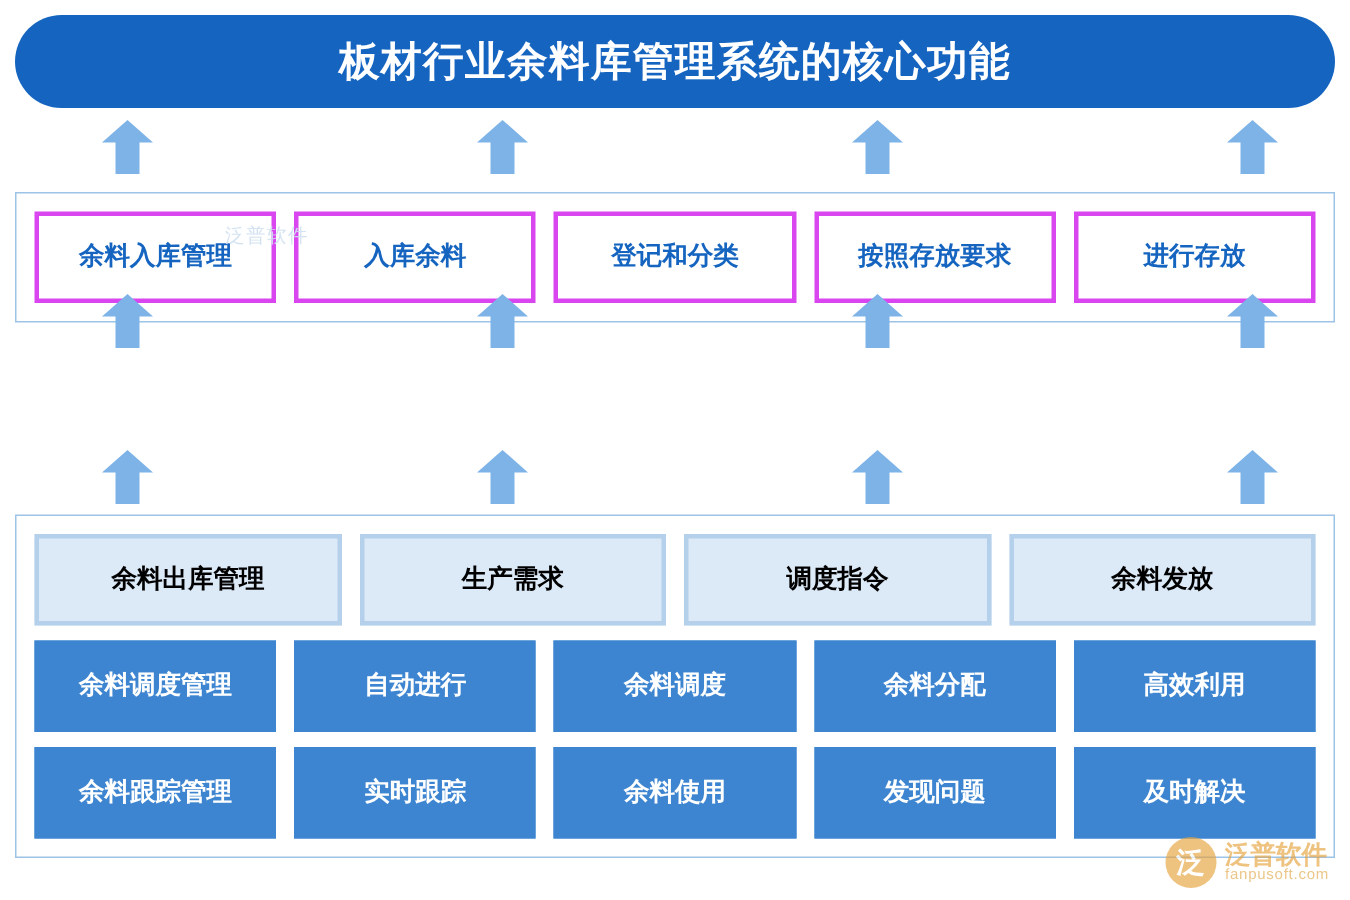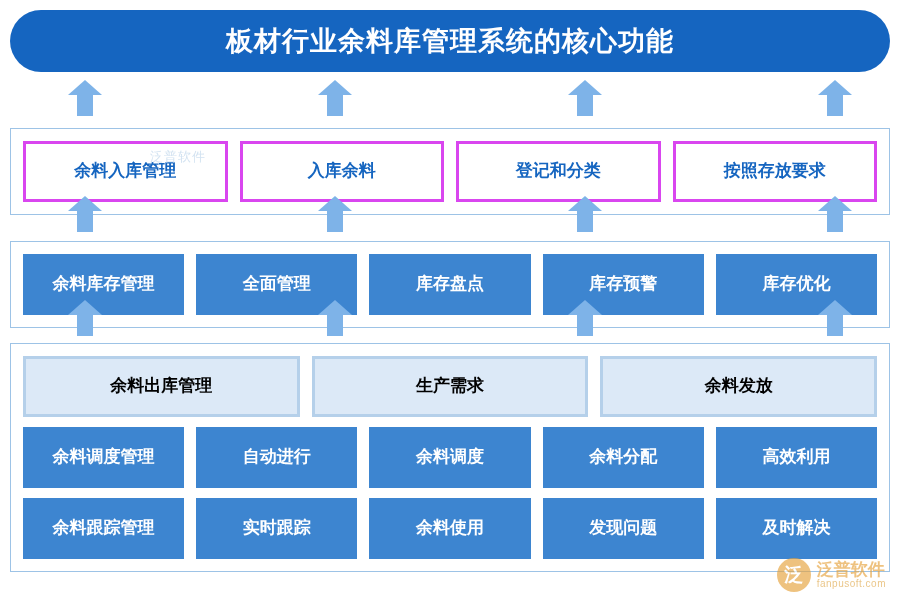--- a/index.html
+++ b/index.html
@@ -160,20 +160,21 @@
         <span class="shaft"></span>
       </div>
   </div>
 
   <div class="panel" id="panel-1">
     <div class="row">
       <div class="cell light">余料入库管理</div>
       <div class="cell light">入库余料</div>
       <div class="cell light">登记和分类</div>
       <div class="cell light">按照存放要求</div>
+      <div class="cell light">进行存放</div>
     </div>
   </div>
 
   <div class="arrow-row" id="arrows-2">
     <div class="arrow" style="left:58px">
         <span class="head"></span>
         <span class="shaft"></span>
       </div>
     <div class="arrow" style="left:308px">
         <span class="head"></span>
@@ -182,29 +183,20 @@
     <div class="arrow" style="left:558px">
         <span class="head"></span>
         <span class="shaft"></span>
       </div>
     <div class="arrow" style="left:808px">
         <span class="head"></span>
         <span class="shaft"></span>
       </div>
   </div>
 
-  <div class="panel" id="panel-2">
-    <div class="row">
-      <div class="cell solid">余料库存管理</div>
-      <div class="cell solid">全面管理</div>
-      <div class="cell solid">库存盘点</div>
-      <div class="cell solid">库存预警</div>
-      <div class="cell solid">库存优化</div>
-    </div>
-  </div>
 
   <div class="arrow-row" id="arrows-3">
     <div class="arrow" style="left:58px">
         <span class="head"></span>
         <span class="shaft"></span>
       </div>
     <div class="arrow" style="left:308px">
         <span class="head"></span>
         <span class="shaft"></span>
       </div>
@@ -215,20 +207,21 @@
     <div class="arrow" style="left:808px">
         <span class="head"></span>
         <span class="shaft"></span>
       </div>
   </div>
 
   <div class="panel" id="panel-3">
     <div class="row">
       <div class="cell pale">余料出库管理</div>
       <div class="cell pale">生产需求</div>
+      <div class="cell pale">调度指令</div>
       <div class="cell pale">余料发放</div>
     </div>
     <div class="row">
       <div class="cell solid">余料调度管理</div>
       <div class="cell solid">自动进行</div>
       <div class="cell solid">余料调度</div>
       <div class="cell solid">余料分配</div>
       <div class="cell solid">高效利用</div>
     </div>
     <div class="row">

